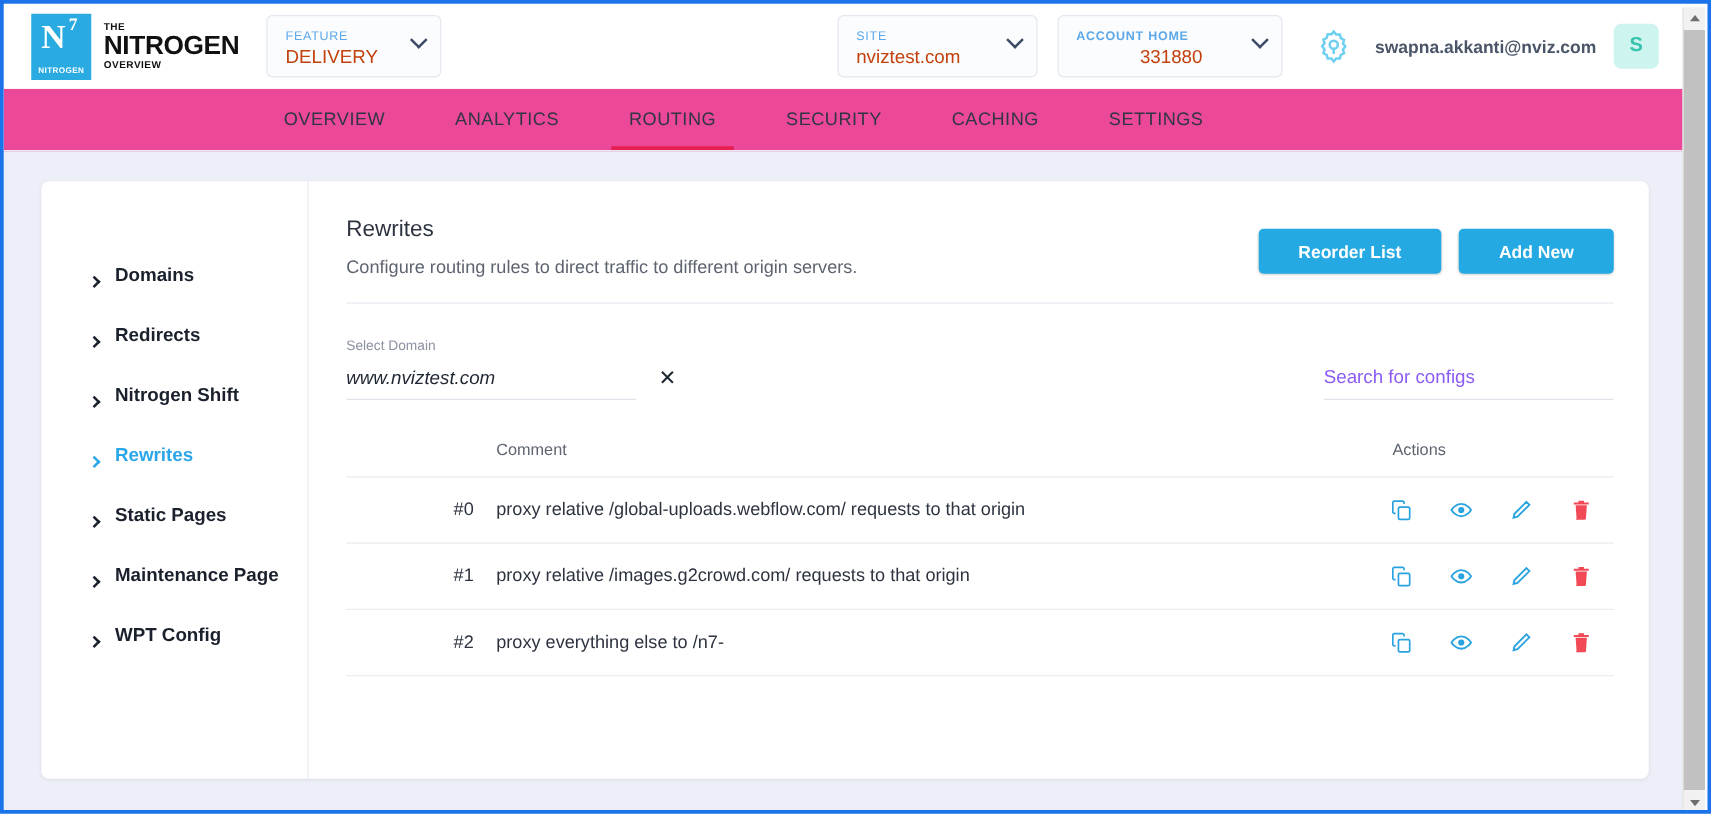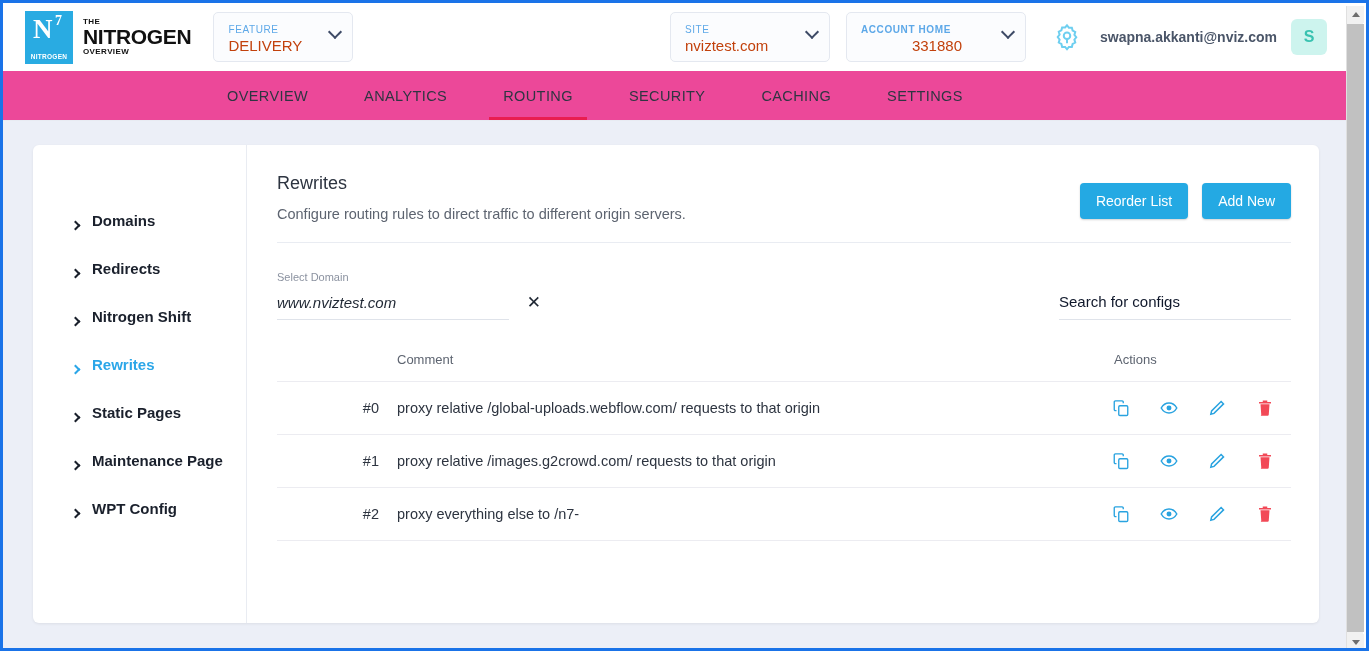--- a/index.html
+++ b/index.html
@@ -181,22 +181,22 @@
   
   #content { flex: 1 1 auto; padding: 28px 28px 0 30px; position: relative; }
   #content-head { display: flex; align-items: flex-start; }
   #page-title { font-size: 18px; color: #2d3440; font-weight: normal; }
   #page-sub { font-size: 14.5px; color: #5d6470; margin-top: 12px; }
   #head-actions { margin-left: auto; display: flex; gap: 14px; padding-top: 10px; }
   .btn-primary {
     background: #24a9e3;
     color: #ffffff;
     border: none; border-radius: 4px;
-    font-size: 14px; font-weight: normal;
-    padding: 10px 16px;
+    font-size: 14px; font-weight: bold;
+    padding: 10px 32px;
     font-family: "Liberation Sans", sans-serif;
     white-space: nowrap;
     box-shadow: 0 1px 2px rgba(0,0,0,.18);
   }
   #head-rule {
     border-top: 1px solid #e9ecf2;
     margin-top: 20px;
   }
 
   
@@ -213,21 +213,21 @@
     position: absolute; right: -32px; bottom: 8px;
     font-size: 17px; color: #1f2733; line-height: 1;
   }
   #search-field {
     margin-left: auto;
     width: 232px;
     border-bottom: 1px solid #dfe3ea;
     padding-bottom: 9px;
     align-self: flex-end;
   }
-  #search-placeholder { font-size: 15px; color: #0f172a; }
+  #search-placeholder { font-size: 15px; color: #8b5cf6; }
 
   
   #tbl { margin-top: 32px; width: 100%; border-collapse: collapse; }
   #tbl th {
     font-size: 13px; font-weight: normal; color: #5d6470;
     text-align: left; padding: 0 0 14px 0;
   }
   #tbl td {
     font-size: 14.5px; color: #2d3440;
     padding: 17px 0;

